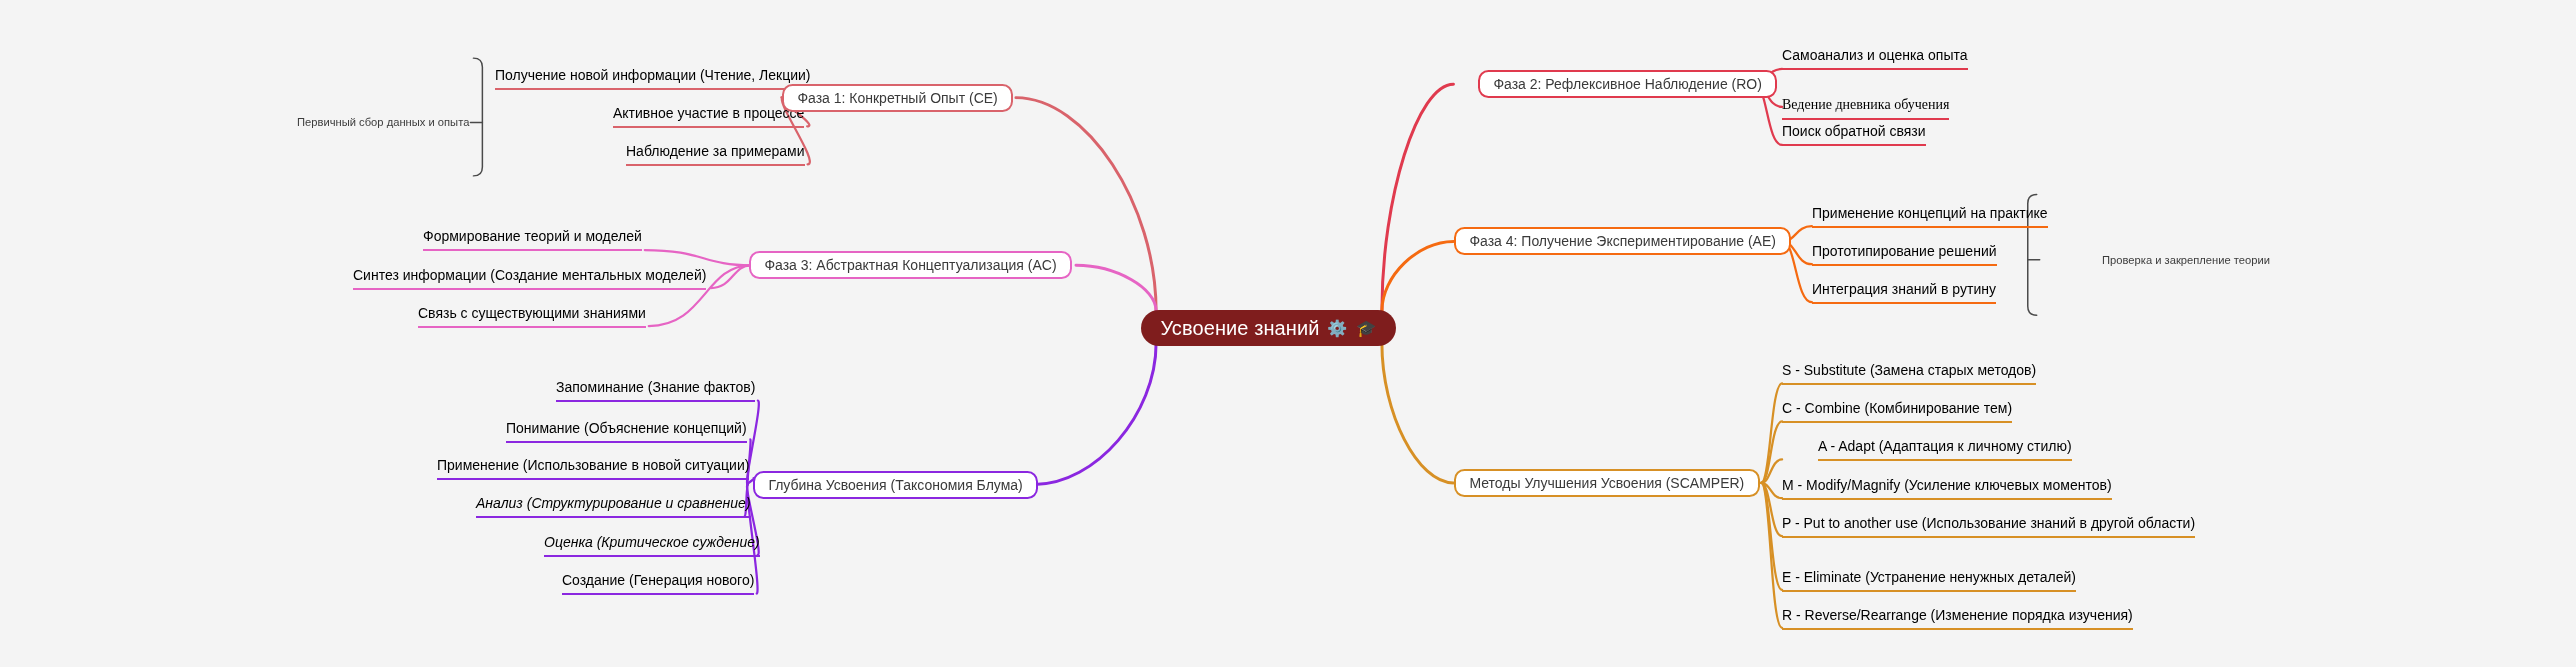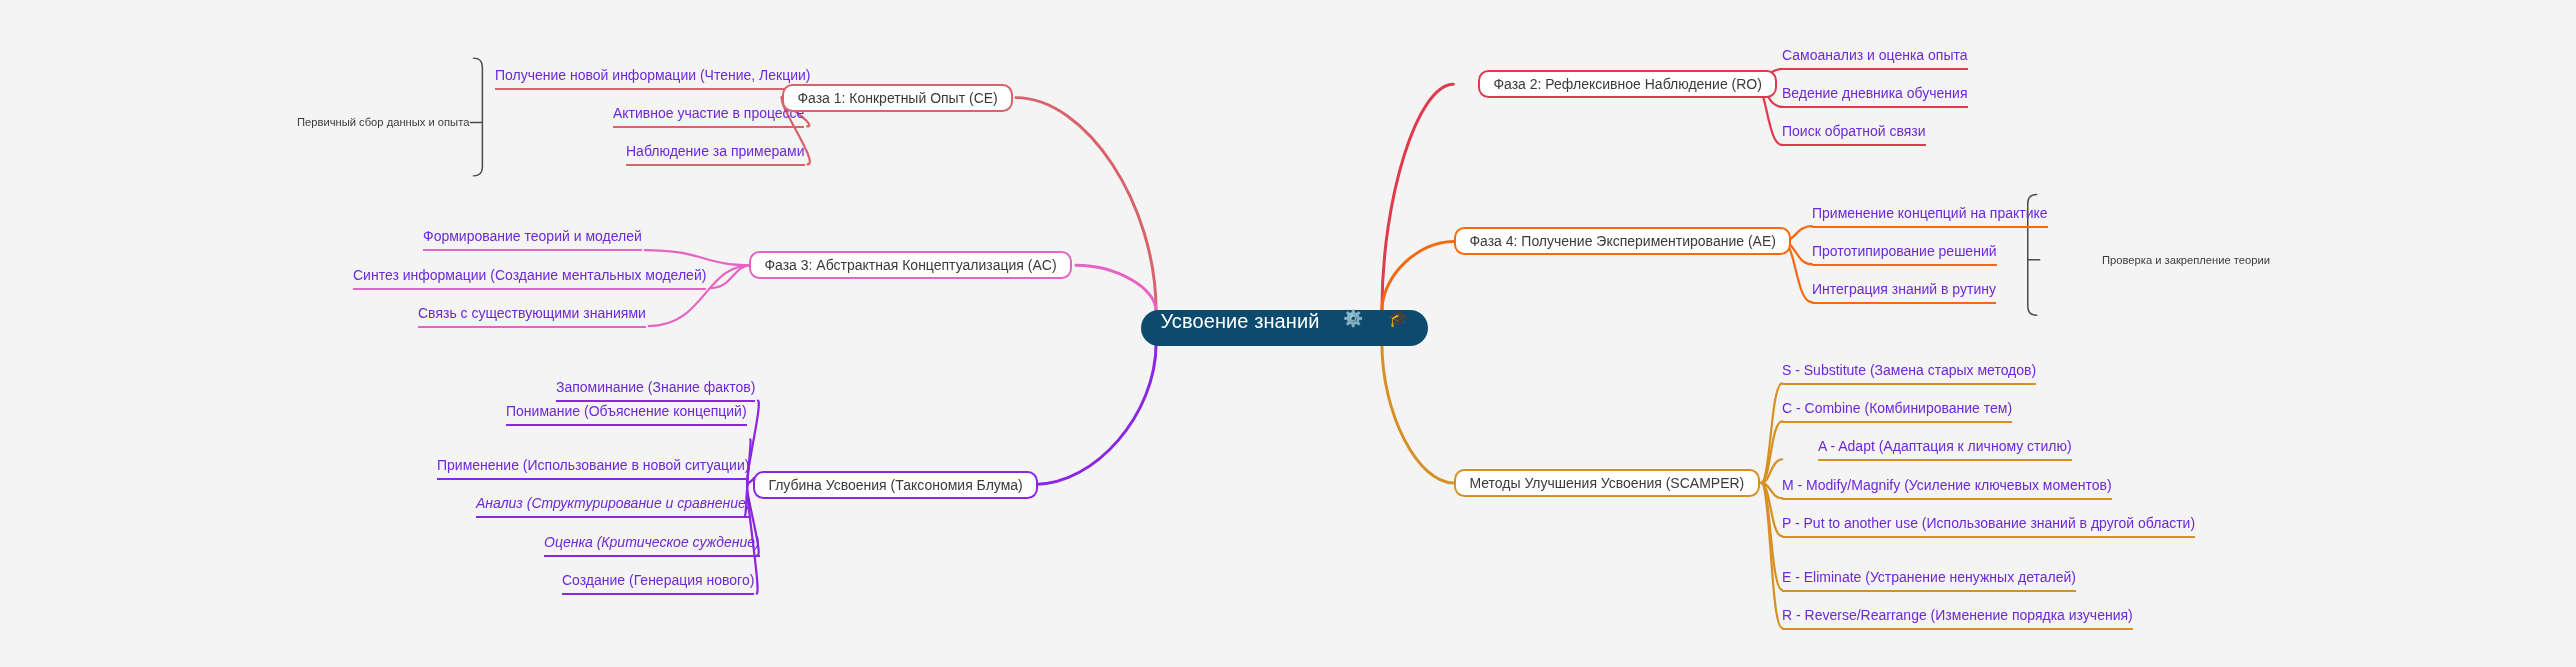--- a/index.html
+++ b/index.html
@@ -22,23 +22,24 @@
     left: 0; top: 0;
     width: 2576px;
     height: 667px;
     pointer-events: none;
   }
 
   
   .center-node {
     position: absolute;
     display: flex;
+    align-items: center;
     justify-content: center;
-    gap: 24px;
-    background: #0c4a6e;
+    gap: 8px;
+    background: #7f1d1d;
     color: #ffffff;
     border-radius: 19.4px;
     font-size: 20px;
     letter-spacing: 0.1px;
     white-space: nowrap;
     padding: 0 19.4px;
     height: 36px;
     z-index: 6;
   }
   .center-node .emoji { font-size: 16.4px; line-height: 1; }
@@ -60,21 +61,21 @@
     height: 28px;
     box-sizing: border-box;
     z-index: 5;
   }
 
   
   .leaf {
     position: absolute;
     white-space: nowrap;
     font-size: 14px;
-    color: #6d28d9;
+    color: #000000;
     padding-bottom: 3.7px;
     border-bottom-style: solid;
     border-bottom-width: 2.2px;
     box-sizing: border-box;
     line-height: 18px;
     z-index: 4;
   }
 
   
   .bracket-label {
@@ -144,33 +145,33 @@
 
   <div class="branch-node" style="left: 753px; top: 471px; border-color: rgb(139, 39, 224);">Глубина Усвоения (Таксономия Блума)</div>
 
   <div class="branch-node" style="left: 1454px; top: 469px; border-color: rgb(215, 144, 37);">Методы Улучшения Усвоения (SCAMPER)</div>
 
   <div class="leaf" style="left: 495px; top: 66px; border-bottom-color: rgb(217, 99, 107);">Получение новой информации (Чтение, Лекции)</div>
   <div class="leaf" style="left: 613px; top: 104px; border-bottom-color: rgb(217, 99, 107);">Активное участие в процессе</div>
   <div class="leaf" style="left: 626px; top: 142px; border-bottom-color: rgb(217, 99, 107);">Наблюдение за примерами</div>
 
   <div class="leaf" style="left: 1782px; top: 46px; border-bottom-color: rgb(224, 58, 78);">Самоанализ и оценка опыта</div>
-  <div class="leaf" style="left: 1782px; top: 84px; border-bottom-color: rgb(224, 58, 78);">Ведение дневника обучения</div>
+  <div class="leaf" style="left: 1782px; top: 96px; border-bottom-color: rgb(224, 58, 78); font-family: Liberation Serif, serif;">Ведение дневника обучения</div>
   <div class="leaf" style="left: 1782px; top: 122px; border-bottom-color: rgb(224, 58, 78);">Поиск обратной связи</div>
 
   <div class="leaf" style="left: 423px; top: 227px; border-bottom-color: rgb(230, 100, 196);">Формирование теорий и моделей</div>
   <div class="leaf" style="left: 353px; top: 266px; border-bottom-color: rgb(230, 100, 196);">Синтез информации (Создание ментальных моделей)</div>
   <div class="leaf" style="left: 418px; top: 304px; border-bottom-color: rgb(230, 100, 196);">Связь с существующими знаниями</div>
 
   <div class="leaf" style="left: 1812px; top: 204px; border-bottom-color: rgb(245, 106, 17);">Применение концепций на практике</div>
   <div class="leaf" style="left: 1812px; top: 242px; border-bottom-color: rgb(245, 106, 17);">Прототипирование решений</div>
   <div class="leaf" style="left: 1812px; top: 280px; border-bottom-color: rgb(245, 106, 17);">Интеграция знаний в рутину</div>
 
   <div class="leaf" style="left: 556px; top: 378px; border-bottom-color: rgb(139, 39, 224);">Запоминание (Знание фактов)</div>
-  <div class="leaf" style="left: 506px; top: 402px; border-bottom-color: rgb(139, 39, 224);">Понимание (Объяснение концепций)</div>
+  <div class="leaf" style="left: 506px; top: 419px; border-bottom-color: rgb(139, 39, 224);">Понимание (Объяснение концепций)</div>
   <div class="leaf" style="left: 437px; top: 456px; border-bottom-color: rgb(139, 39, 224);">Применение (Использование в новой ситуации)</div>
   <div class="leaf" style="left: 476px; top: 494px; border-bottom-color: rgb(139, 39, 224); font-style: italic;">Анализ (Структурирование и сравнение)</div>
   <div class="leaf" style="left: 544px; top: 533px; border-bottom-color: rgb(139, 39, 224); font-style: italic;">Оценка (Критическое суждение)</div>
   <div class="leaf" style="left: 562px; top: 571px; border-bottom-color: rgb(139, 39, 224);">Создание (Генерация нового)</div>
 
   <div class="leaf" style="left: 1782px; top: 361px; border-bottom-color: rgb(215, 144, 37);">S - Substitute (Замена старых методов)</div>
   <div class="leaf" style="left: 1782px; top: 399px; border-bottom-color: rgb(215, 144, 37);">C - Combine (Комбинирование тем)</div>
   <div class="leaf" style="left: 1782px; top: 437px; border-bottom-color: rgb(215, 144, 37); margin-left: 36px;">A - Adapt (Адаптация к личному стилю)</div>
   <div class="leaf" style="left: 1782px; top: 476px; border-bottom-color: rgb(215, 144, 37);">M - Modify/Magnify (Усиление ключевых моментов)</div>
   <div class="leaf" style="left: 1782px; top: 514px; border-bottom-color: rgb(215, 144, 37);">P - Put to another use (Использование знаний в другой области)</div>

